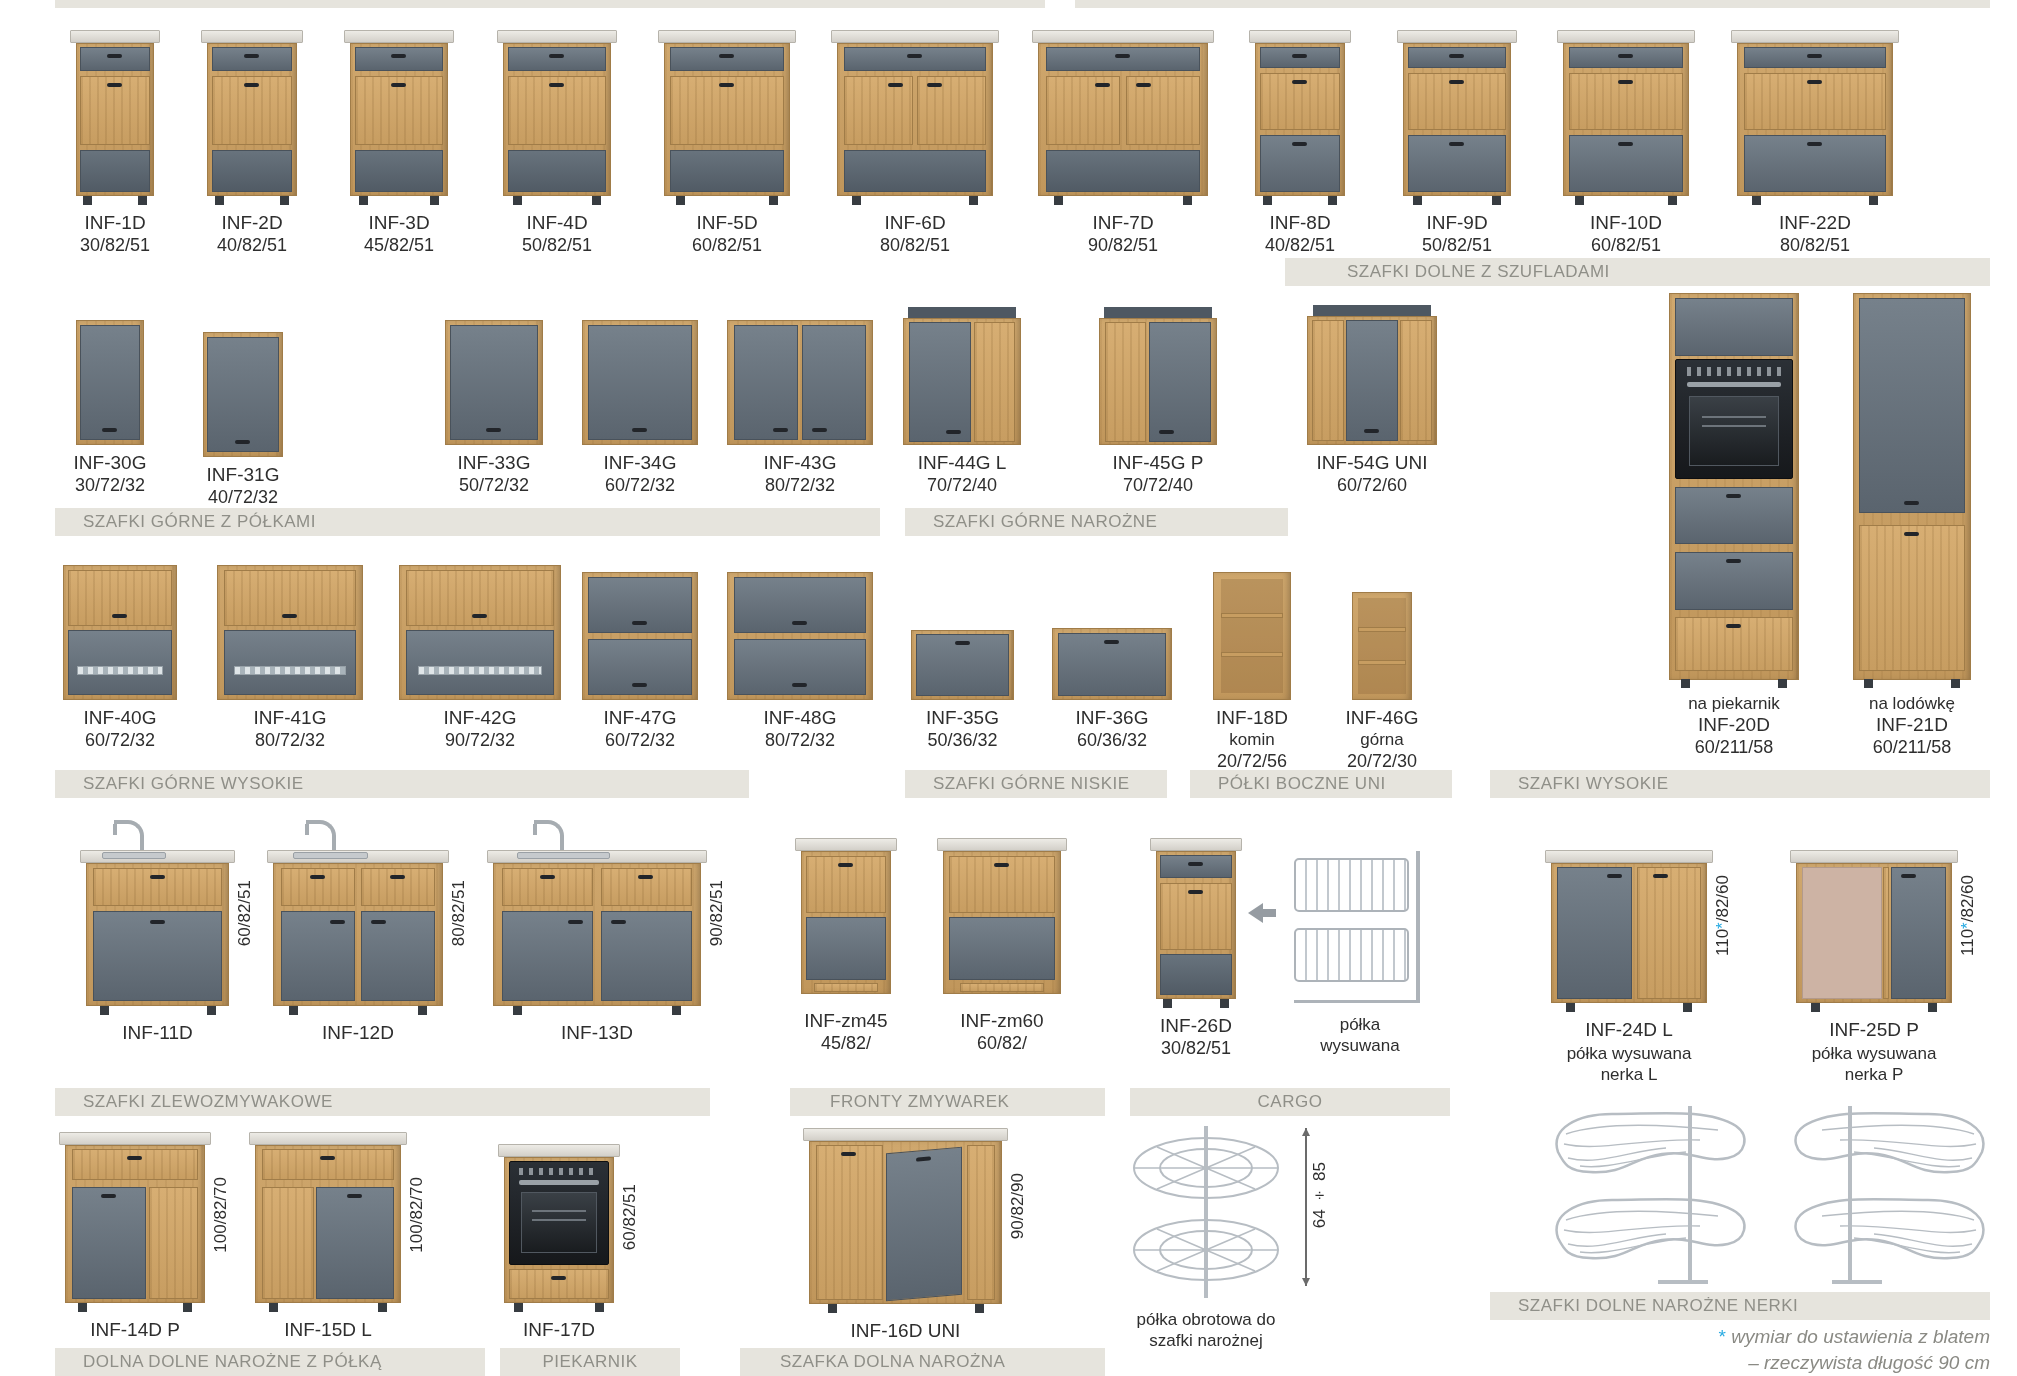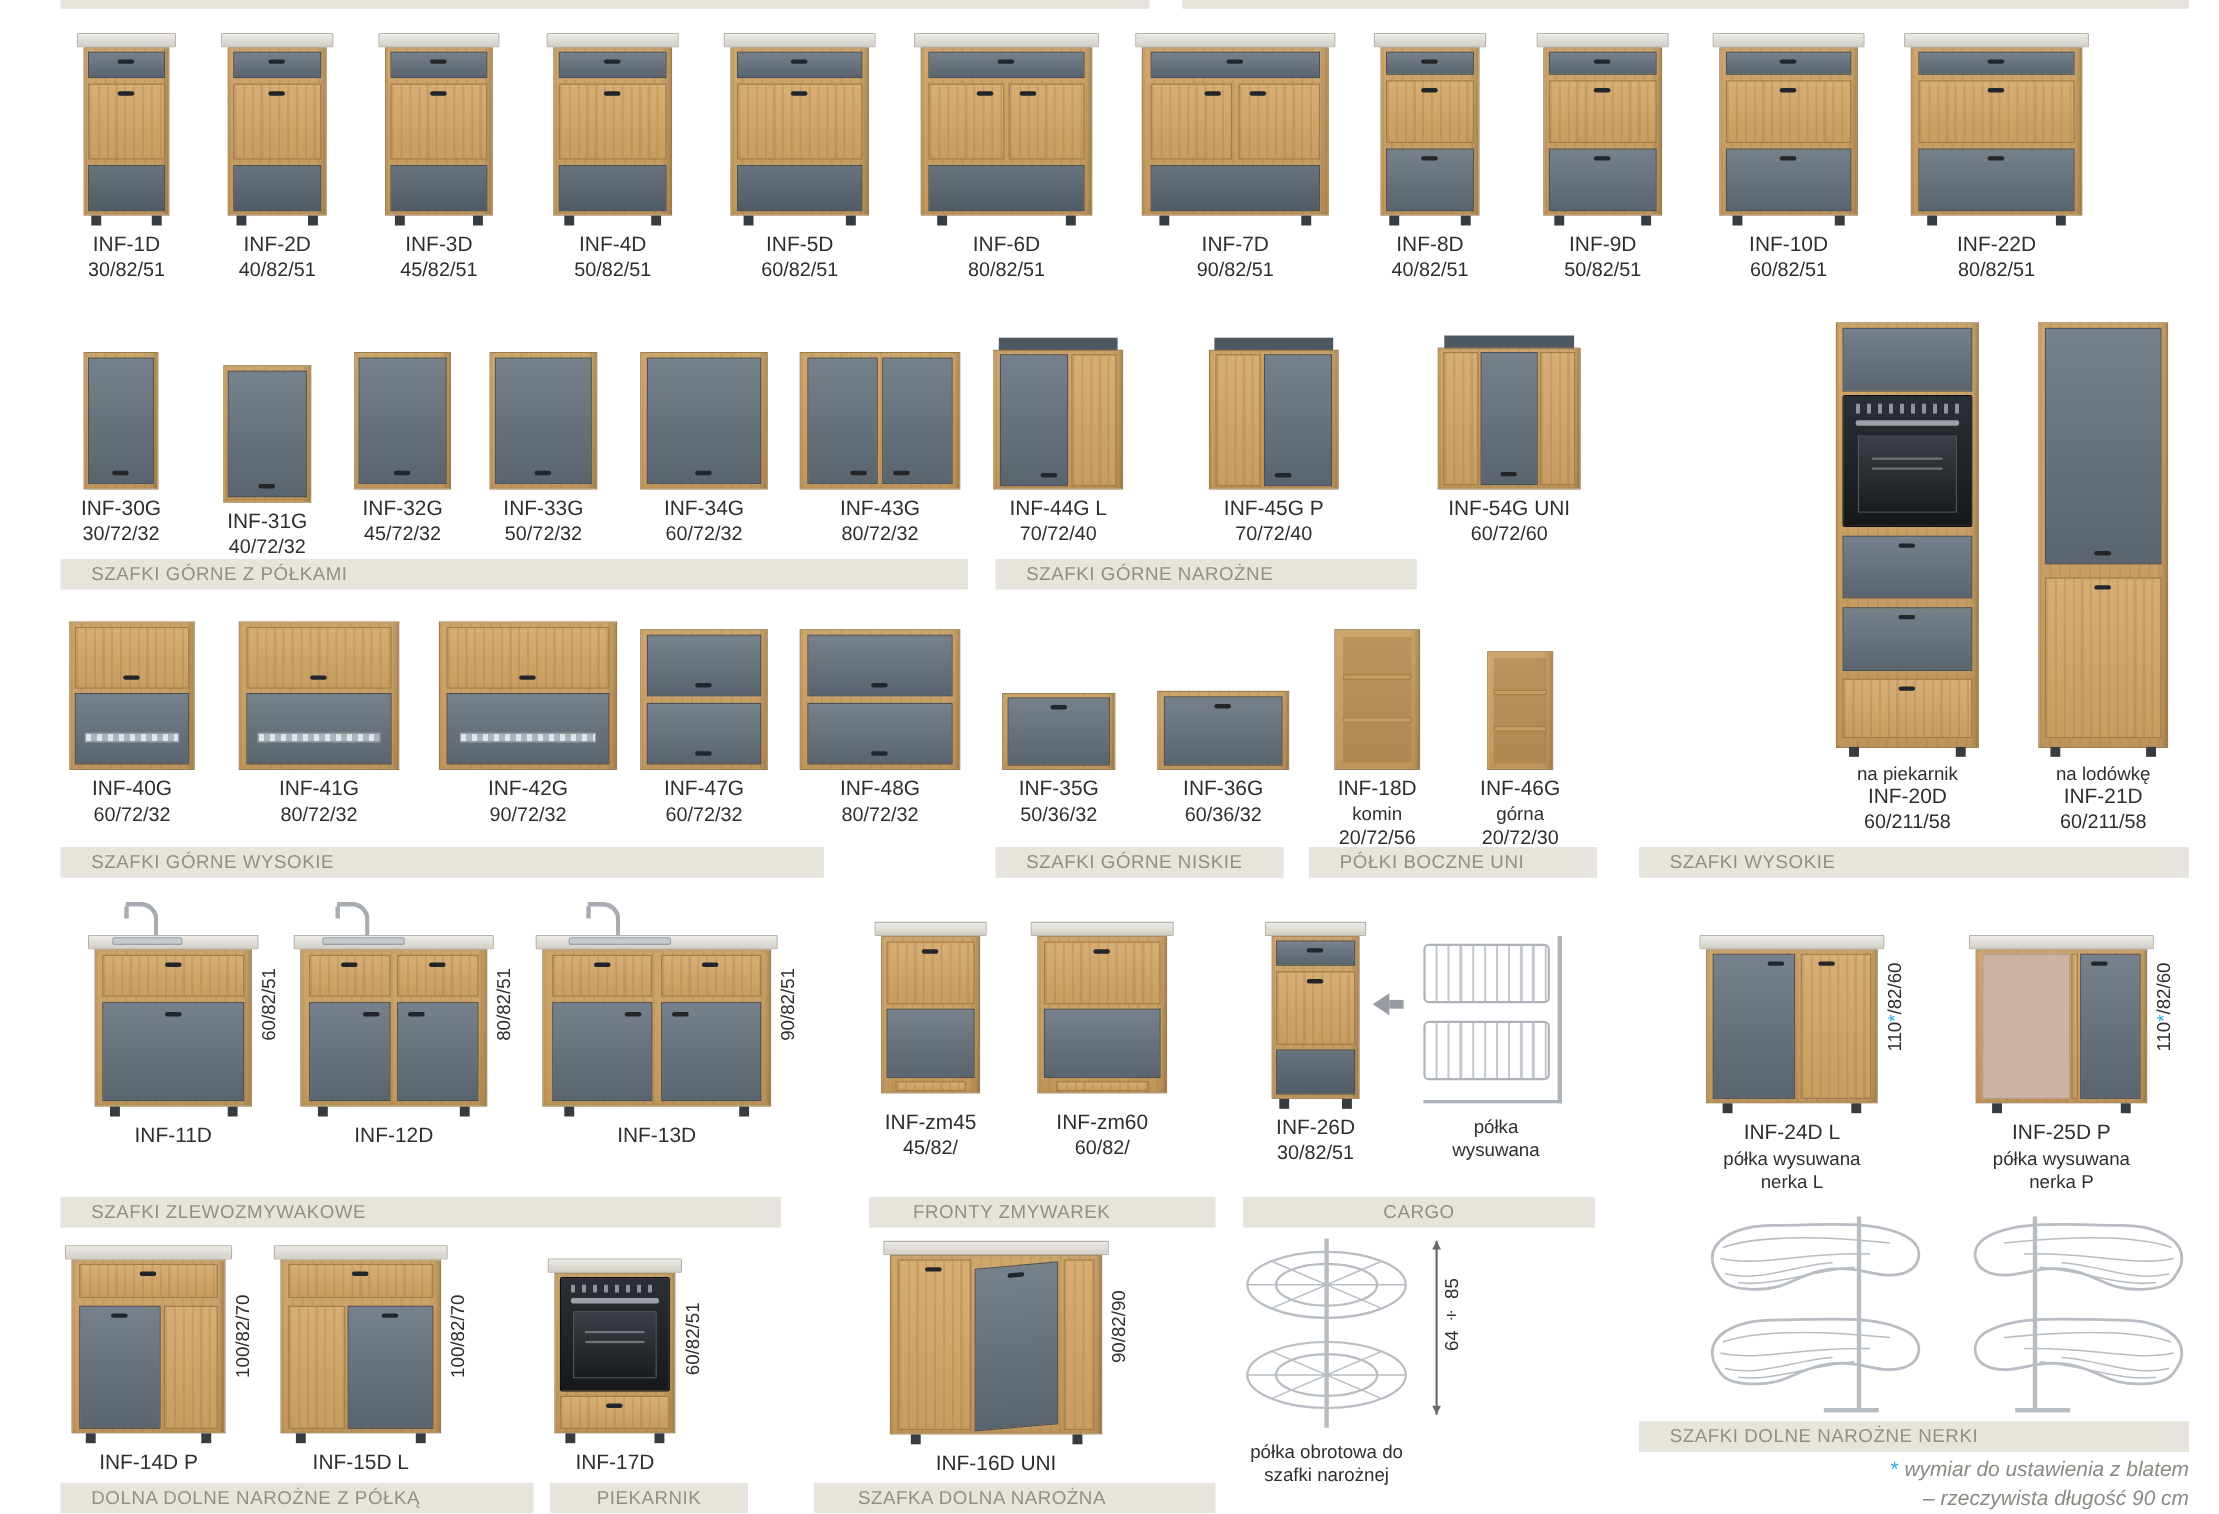--- a/index.html
+++ b/index.html
@@ -279,20 +279,23 @@
             <i class="h"></i>
           </i>
         </i>
         <i class="lg"></i>
         <i class="lg r"></i>
       </div>
     <div class="code">INF-22D</div>
     <div class="dims">80/82/51</div>
   </div>
 
+  <div class="bar p62" style="left:1285px;top:258px;width:705px">
+      <span>SZAFKI DOLNE Z SZUFLADAMI</span>
+    </div>
 
   <div class="it" style="left:50px;top:320px;width:120px">
     <div class="cab" style="width:70px;height:125px">
         <i class="bd u">
           <i class="p gr" style="top:3%;height:94%">
             <i class="h hb"></i>
           </i>
         </i>
       </div>
     <div class="code">INF-30G</div>
@@ -301,31 +304,20 @@
   <div class="it" style="left:177px;top:332px;width:132px">
     <div class="cab" style="width:82px;height:125px">
         <i class="bd u">
           <i class="p gr" style="top:3%;height:94%">
             <i class="h hb"></i>
           </i>
         </i>
       </div>
     <div class="code">INF-31G</div>
     <div class="dims">40/72/32</div>
-  </div>
-  <div class="it" style="left:296px;top:320px;width:140px">
-    <div class="cab" style="width:90px;height:125px">
-        <i class="bd u">
-          <i class="p gr" style="top:3%;height:94%">
-            <i class="h hb"></i>
-          </i>
-        </i>
-      </div>
-    <div class="code">INF-32G</div>
-    <div class="dims">45/72/32</div>
   </div>
   <div class="it" style="left:419px;top:320px;width:150px">
     <div class="cab" style="width:100px;height:125px">
         <i class="bd u">
           <i class="p gr" style="top:3%;height:94%">
             <i class="h hb"></i>
           </i>
         </i>
       </div>
     <div class="code">INF-33G</div>

